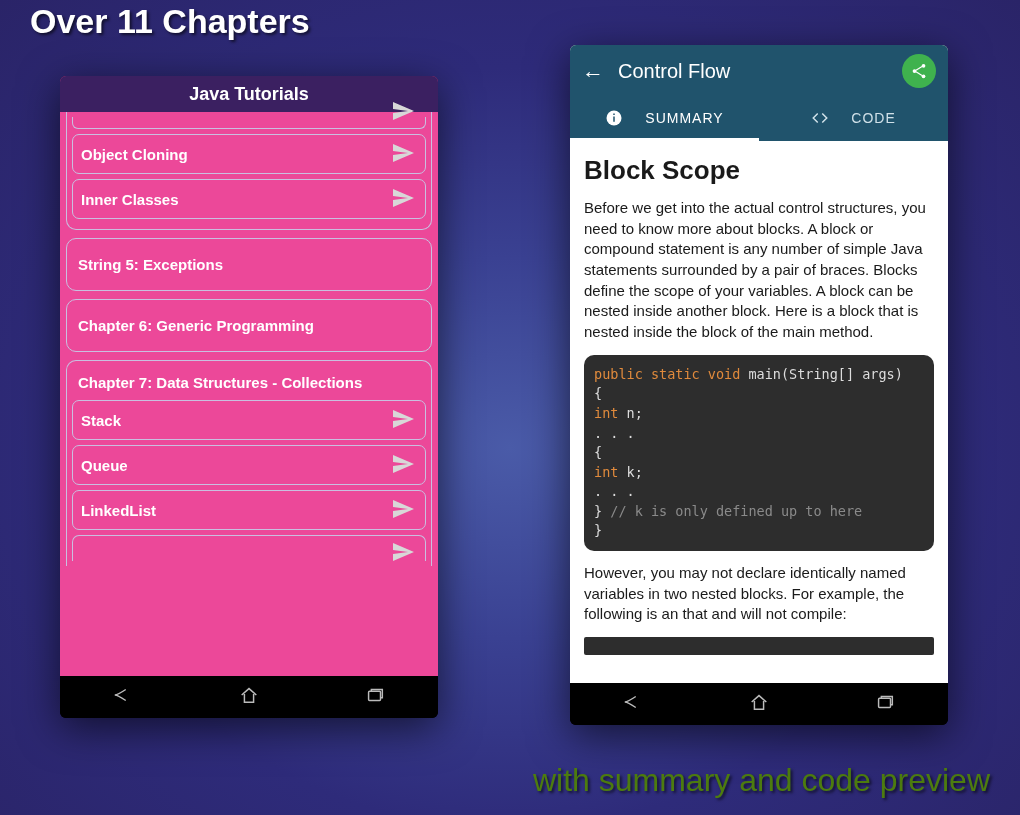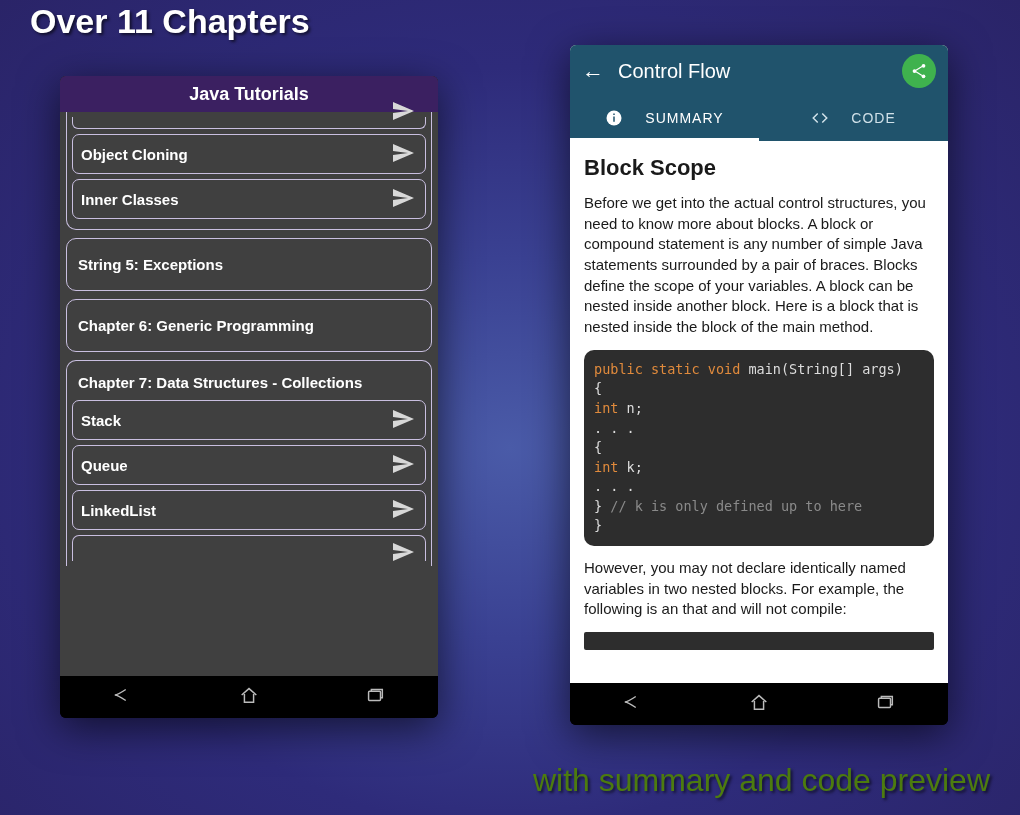--- a/index.html
+++ b/index.html
@@ -47,21 +47,21 @@
   .phone.left  { top: 76px;  left: 60px; }
   .phone.right { top: 45px;  left: 570px; height: 680px; }
 
   .phone-screen {
     position: absolute;
     top: 0; left: 0; right: 0; bottom: 42px;
     overflow: hidden;
   }
 
   
-  .left .phone-screen { background: #404040; }
+  .left .phone-screen { background: #ec4899; }
   .jt-title-bar {
     height: 36px;
     background: #3b2061;
     display: flex;
     align-items: center;
     justify-content: center;
     color: #fff;
     font-size: 18px;
     font-weight: 700;
   }
@@ -141,21 +141,21 @@
   }
   .cf-tab.active { color: #fff; border-bottom-color: #fff; }
   .cf-tab svg { width:18px; height:18px; fill: currentColor; }
 
   .cf-content {
     flex: 1;
     overflow: hidden;
     padding: 14px 14px 0 14px;
     color: #1a1a1a;
   }
-  .cf-heading { font-size: 22px; font-weight: 700; margin-bottom: 12px; }
+  .cf-heading { font-size: 26px; font-weight: 700; margin-bottom: 12px; }
   .cf-para { font-size: 15px; line-height: 1.38; margin-bottom: 12px; }
 
   .cf-code {
     background: #2d2d2d;
     color: #ddd;
     font-family: "Consolas", "Menlo", monospace;
     font-size: 13.5px;
     line-height: 1.45;
     padding: 10px 10px;
     border-radius: 10px;

